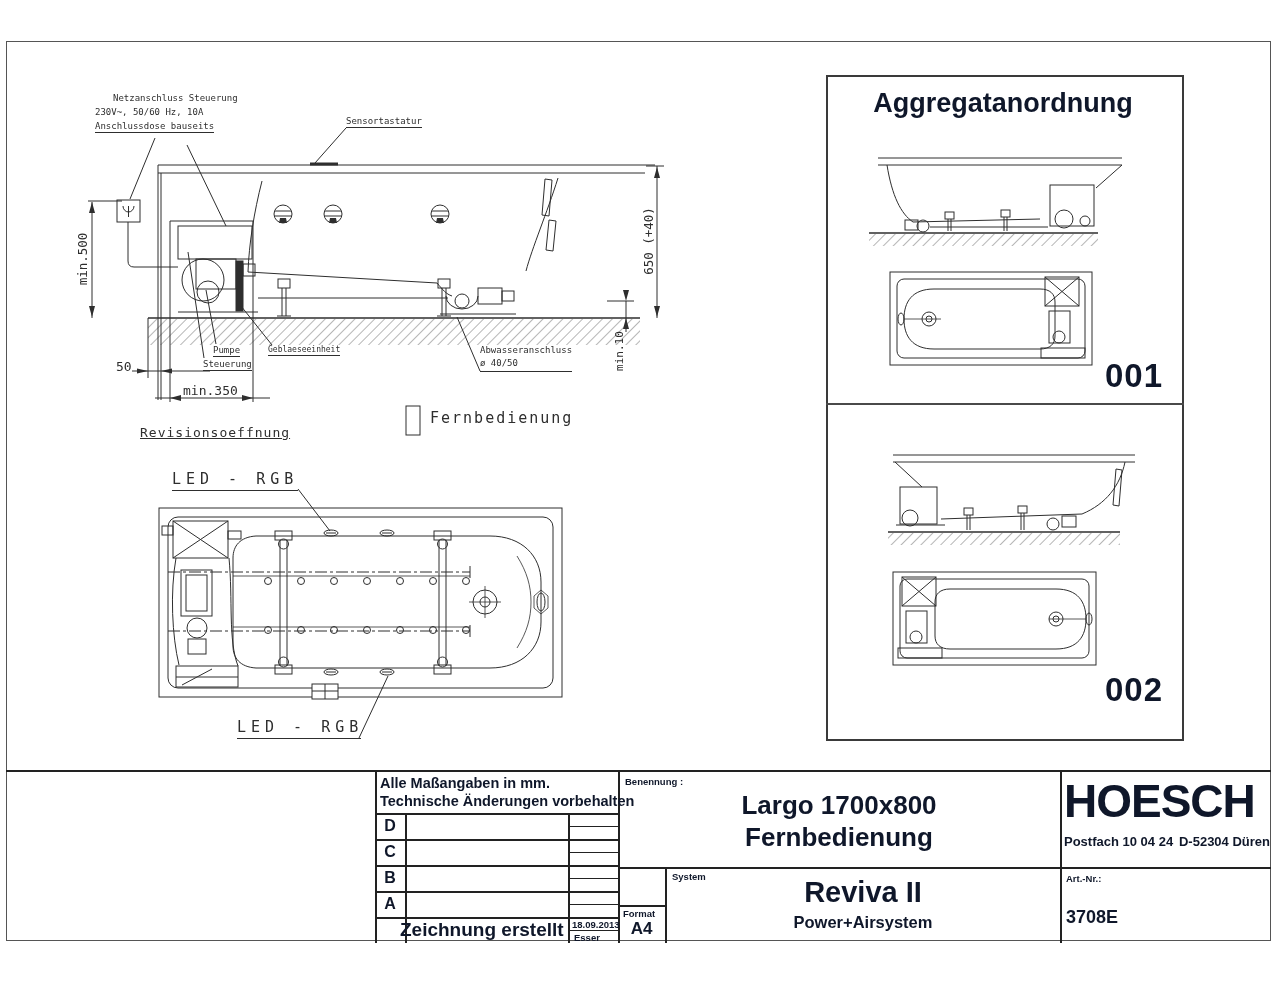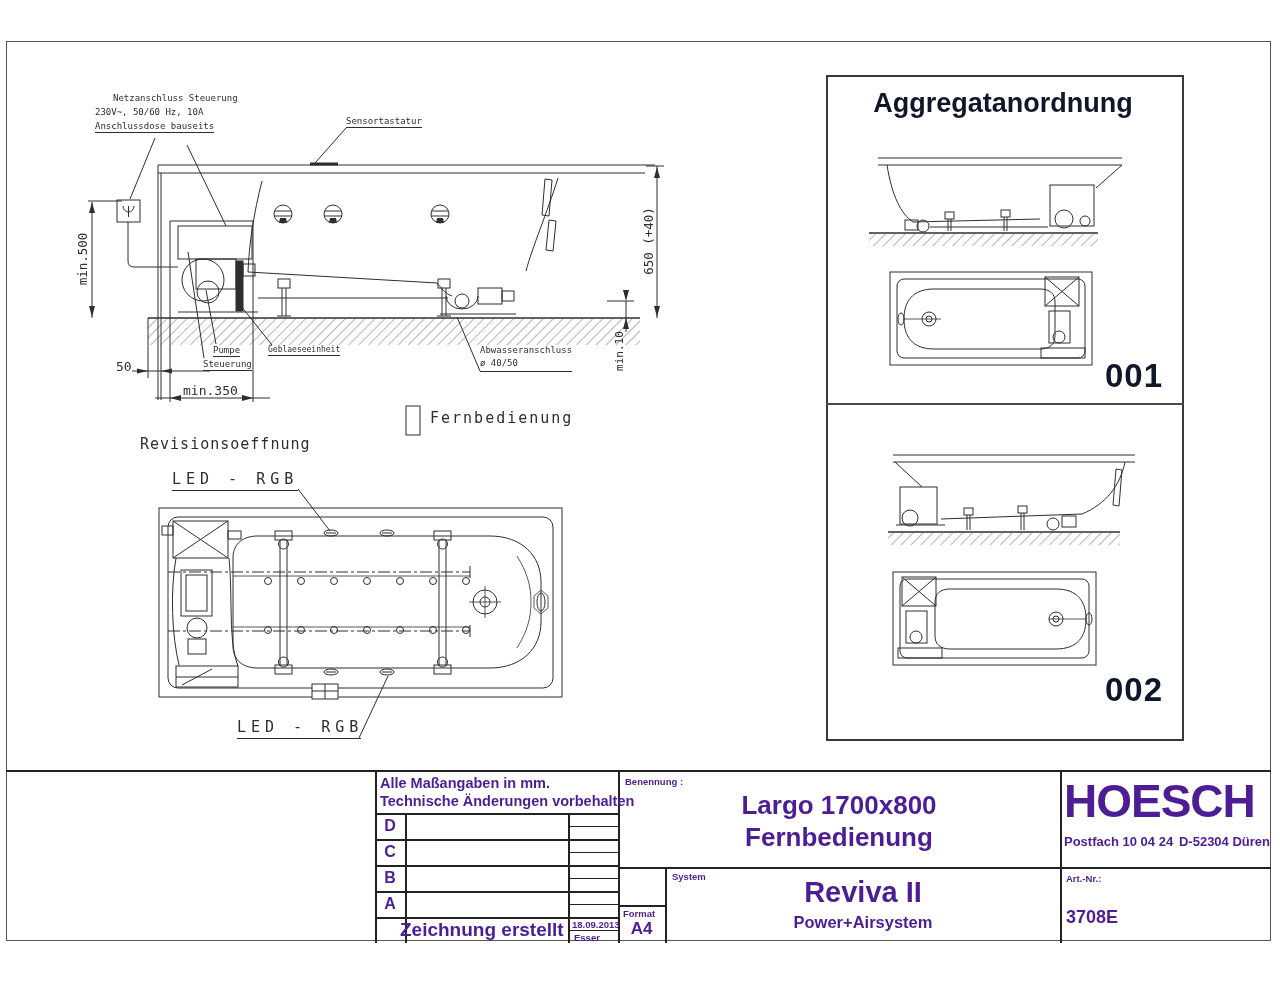--- a/index.html
+++ b/index.html
@@ -9,21 +9,21 @@
   .linework{position:absolute;left:0;top:0;z-index:1;}
   .cad{position:absolute;z-index:2;font-family:"DejaVu Sans Mono",monospace;color:#2e2e2e;white-space:nowrap;line-height:1.15;}
   .u{border-bottom:1px solid #2e2e2e;padding-bottom:1px;}
   .vlabel{position:absolute;z-index:2;transform:translate(-50%,-50%) rotate(-90deg);
           font-family:"DejaVu Sans Mono",monospace;color:#2e2e2e;white-space:nowrap;}
   .sans{position:absolute;z-index:2;font-family:"Liberation Sans",sans-serif;color:#0f172a;white-space:nowrap;}
   .panel{position:absolute;left:826px;top:75px;width:354px;height:662px;border:2px solid #3a3a3a;z-index:0;}
   .panel-divider{position:absolute;left:826px;top:403px;width:358px;height:2px;background:#4a4a4a;z-index:0;}
   .tb{position:absolute;left:6px;top:770px;width:1265px;height:171px;border-top:2px solid #222;z-index:2;}
   .tl{position:absolute;background:#222;}
-  .tbt{position:absolute;font-family:"Liberation Sans",sans-serif;color:#4c1d95;white-space:nowrap;}
+  .tbt{position:absolute;font-family:"Liberation Sans",sans-serif;color:#0f172a;white-space:nowrap;}
   .ctr{text-align:center;}
 </style>
 </head>
 <body>
 
 <div class="sheet">
 
   <div class="frame"></div>
   <div class="panel"></div>
   <div class="panel-divider"></div>
@@ -308,21 +308,21 @@
   <div class="cad" style="left:95px;top:107px;font-size:9px;">230V~, 50/60 Hz, 10A</div>
   <div class="cad u" style="left:95px;top:121px;font-size:9px;">Anschlussdose bauseits</div>
   <div class="cad u" style="left:346px;top:116px;font-size:9px;">Sensortastatur</div>
   <div class="cad u" style="left:213px;top:345px;font-size:9px;">Pumpe</div>
   <div class="cad u" style="left:203px;top:359px;font-size:9px;">Steuerung</div>
   <div class="cad u" style="left:268px;top:345px;font-size:8px;">Geblaeseeinheit</div>
   <div class="cad" style="left:480px;top:345px;font-size:9px;border-bottom:1px solid #2e2e2e;padding-bottom:2px;">
     <div>Abwasseranschluss</div>
     <div style="margin-top:3px;">ø 40/50</div>
   </div>
-  <div class="cad" style="left:140px;top:436px;font-size:15px;letter-spacing:1px;">Revisionsoeffnung</div>
+  <div class="cad" style="left:140px;top:426px;font-size:13px;letter-spacing:1px;text-decoration:underline;">Revisionsoeffnung</div>
   <div class="cad" style="left:430px;top:410px;font-size:15px;letter-spacing:2px;">Fernbedienung</div>
   <div class="cad" style="left:172px;top:471px;font-size:15px;letter-spacing:5px;width:126px;border-bottom:1px solid #2e2e2e;padding-bottom:2px;">LED - RGB</div>
   <div class="cad" style="left:237px;top:719px;font-size:15px;letter-spacing:5px;width:124px;border-bottom:1px solid #2e2e2e;padding-bottom:2px;">LED - RGB</div>
 
   <div class="vlabel" style="left:82px;top:259px;font-size:12.5px;">min.500</div>
   <div class="vlabel" style="left:648px;top:241px;font-size:12.5px;">650 (+40)</div>
   <div class="vlabel" style="left:619px;top:351px;font-size:11px;">min.10</div>
   <div class="cad" style="left:116px;top:360px;font-size:13px;">50</div>
   <div class="cad" style="left:183px;top:384px;font-size:13px;">min.350</div>
 

